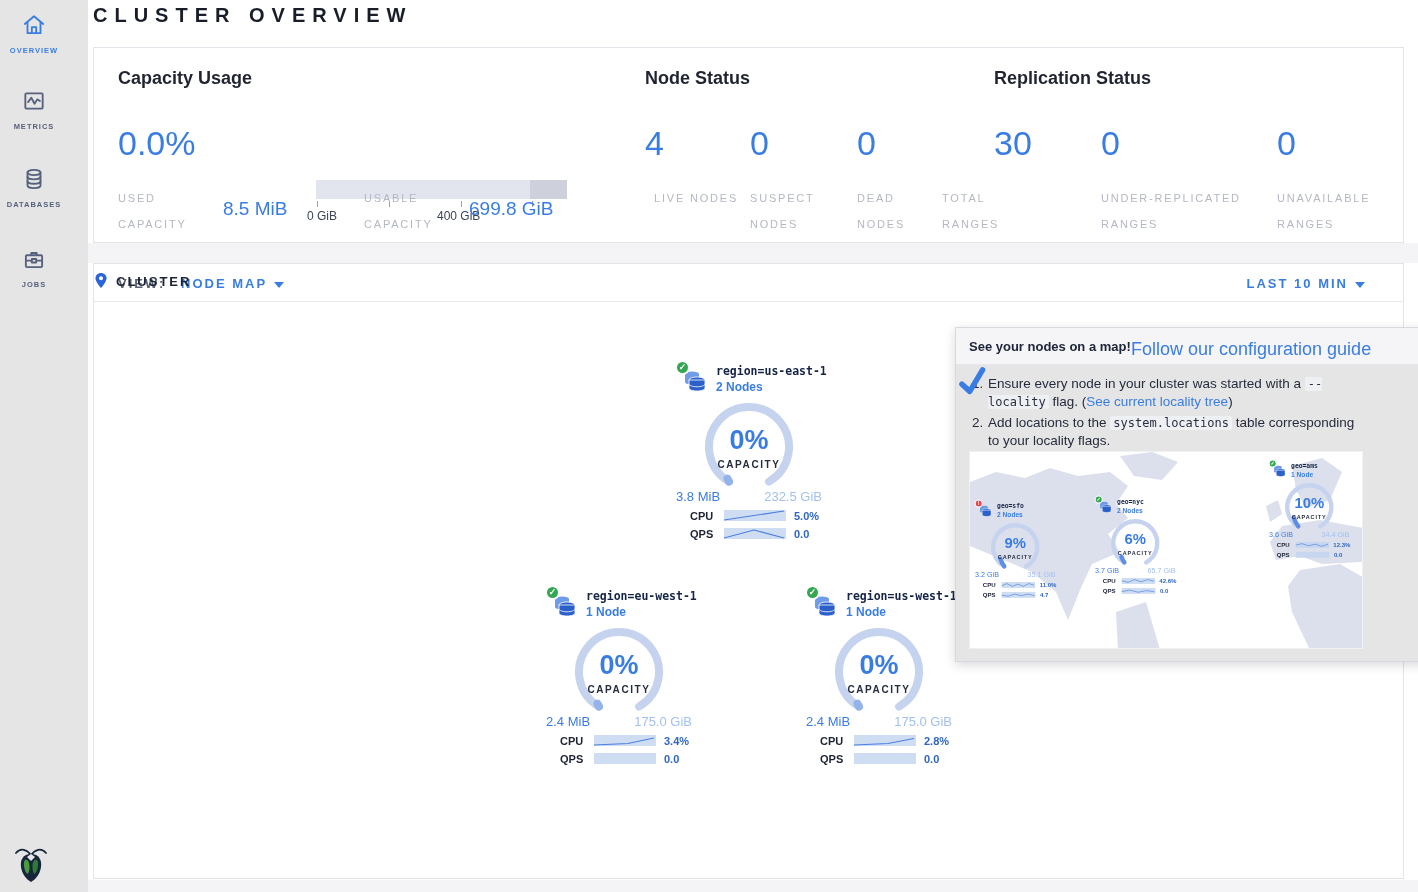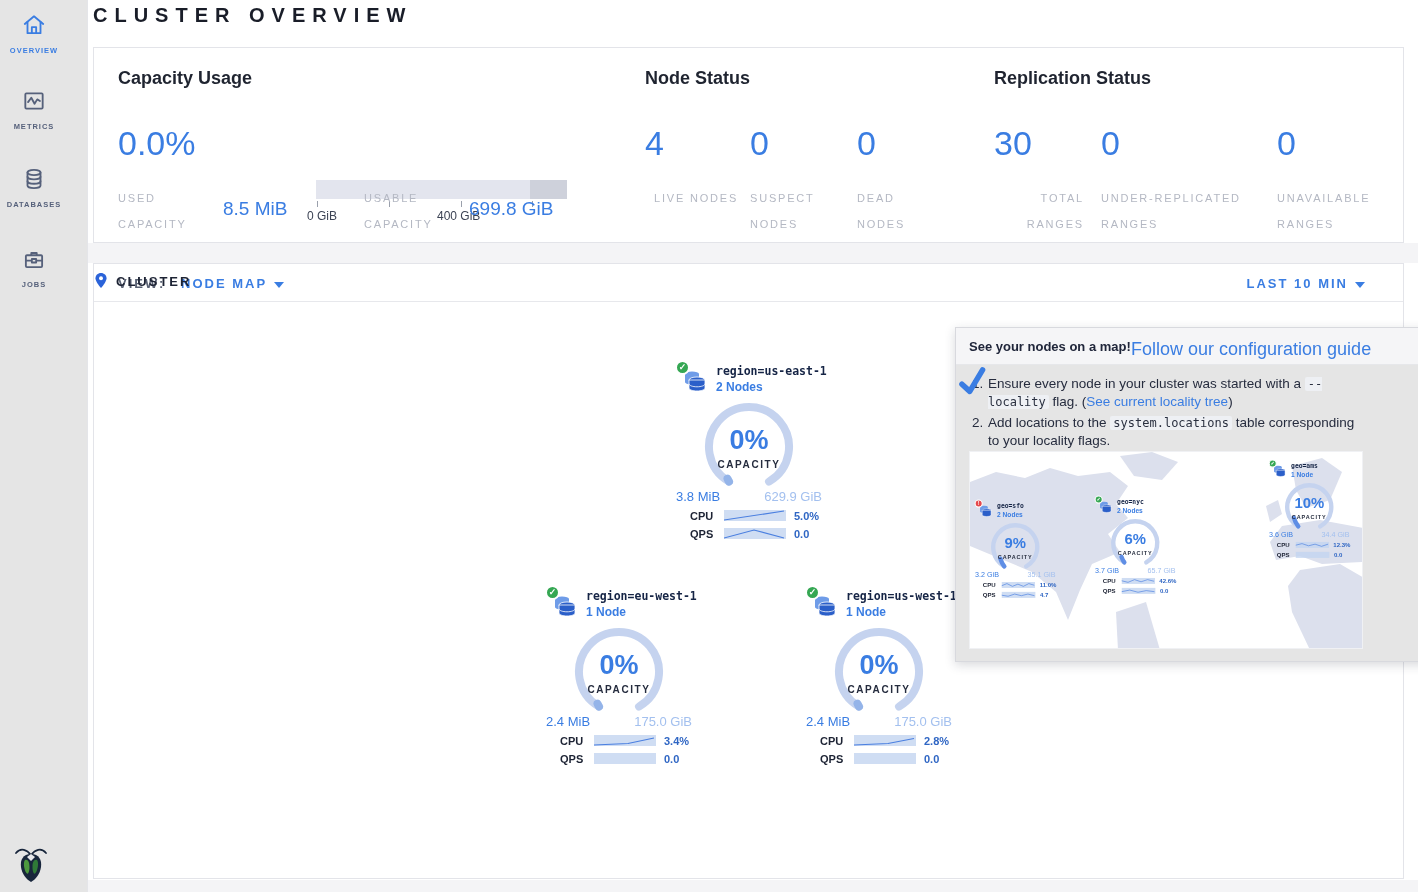--- a/index.html
+++ b/index.html
@@ -169,21 +169,21 @@
     <div class="panel-title" style="left:551px; top:20px;">Node Status</div>
     <div class="stat-big" style="left:551px; top:76px;">4</div>
     <div class="caps-label" style="left:551px; top:137px; width:90px;margin-left:9px;">LIVE NODES</div>
     <div class="stat-big" style="left:656px; top:76px;">0</div>
     <div class="caps-label" style="left:656px; top:137px; width:90px;">SUSPECT NODES</div>
     <div class="stat-big" style="left:763px; top:76px;">0</div>
     <div class="caps-label" style="left:763px; top:137px; width:90px;">DEAD NODES</div>
 
     <div class="panel-title" style="left:900px; top:20px;">Replication Status</div>
     <div class="stat-big" style="left:900px; top:76px;">30</div>
-    <div class="caps-label" style="left:900px; top:137px; width:90px;text-align:right;">TOTAL RANGES</div>
+    <div class="caps-label" style="left:848px; top:137px; width:90px;">TOTAL RANGES</div>
     <div class="stat-big" style="left:1007px; top:76px;">0</div>
     <div class="caps-label" style="left:1007px; top:137px; width:165px;">UNDER-REPLICATED RANGES</div>
     <div class="stat-big" style="left:1183px; top:76px;">0</div>
     <div class="caps-label" style="left:1183px; top:137px; width:120px;">UNAVAILABLE RANGES</div>
   </div>
 
   <div class="card map-card">
     <div class="view-bar">
       <span class="vb-text vb-label">VIEW:</span>
       <span class="vb-text vb-value"><span>NODE MAP</span><span class="caret"></span></span>
@@ -222,21 +222,21 @@
       <div class="nc-gauge">
         <svg width="150" height="88" viewBox="0 0 150 88">
           <path d="M55,82.6 A40,40 0 1 1 95,82.6" fill="none" stroke="#c5d3ef" stroke-width="8" stroke-linecap="round"></path>
           <path d="M55,82.6 a40,40 0 0 1 -1.5,-3" fill="none" stroke="#94b4e9" stroke-width="8" stroke-linecap="round"></path>
         </svg>
         <div class="nc-pct">0%</div>
         <div class="nc-caplabel">CAPACITY</div>
       </div>
       <div class="nc-stats">
         <span class="nc-used">3.8 MiB</span>
-        <span class="nc-total">629.9 GiB</span>
+        <span class="nc-total">232.5 GiB</span>
       </div>
       <div class="nc-row">
         <span class="nc-metric-label">CPU</span>
         <svg class="nc-spark" viewBox="0 0 62 13">
             <rect x="0" y="1" width="62" height="11" fill="#c3d4f0" opacity="0.8"></rect>
             <polyline points="0,11 60,2" fill="none" stroke="#4a7fe0" stroke-width="1.2"></polyline>
           </svg>
         <span class="nc-metric-value">5.0%</span>
       </div>
       <div class="nc-row">

